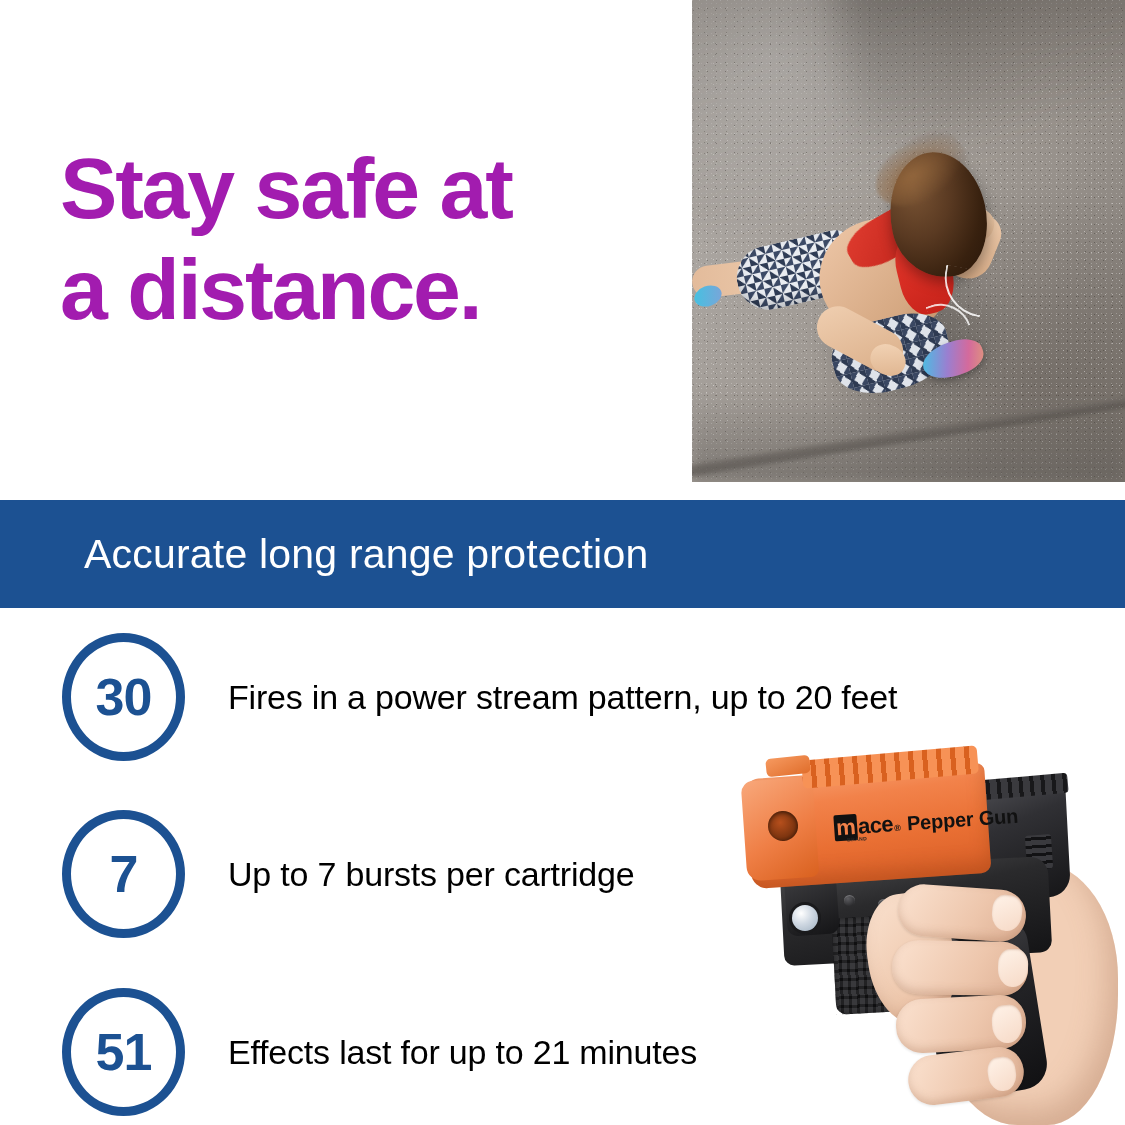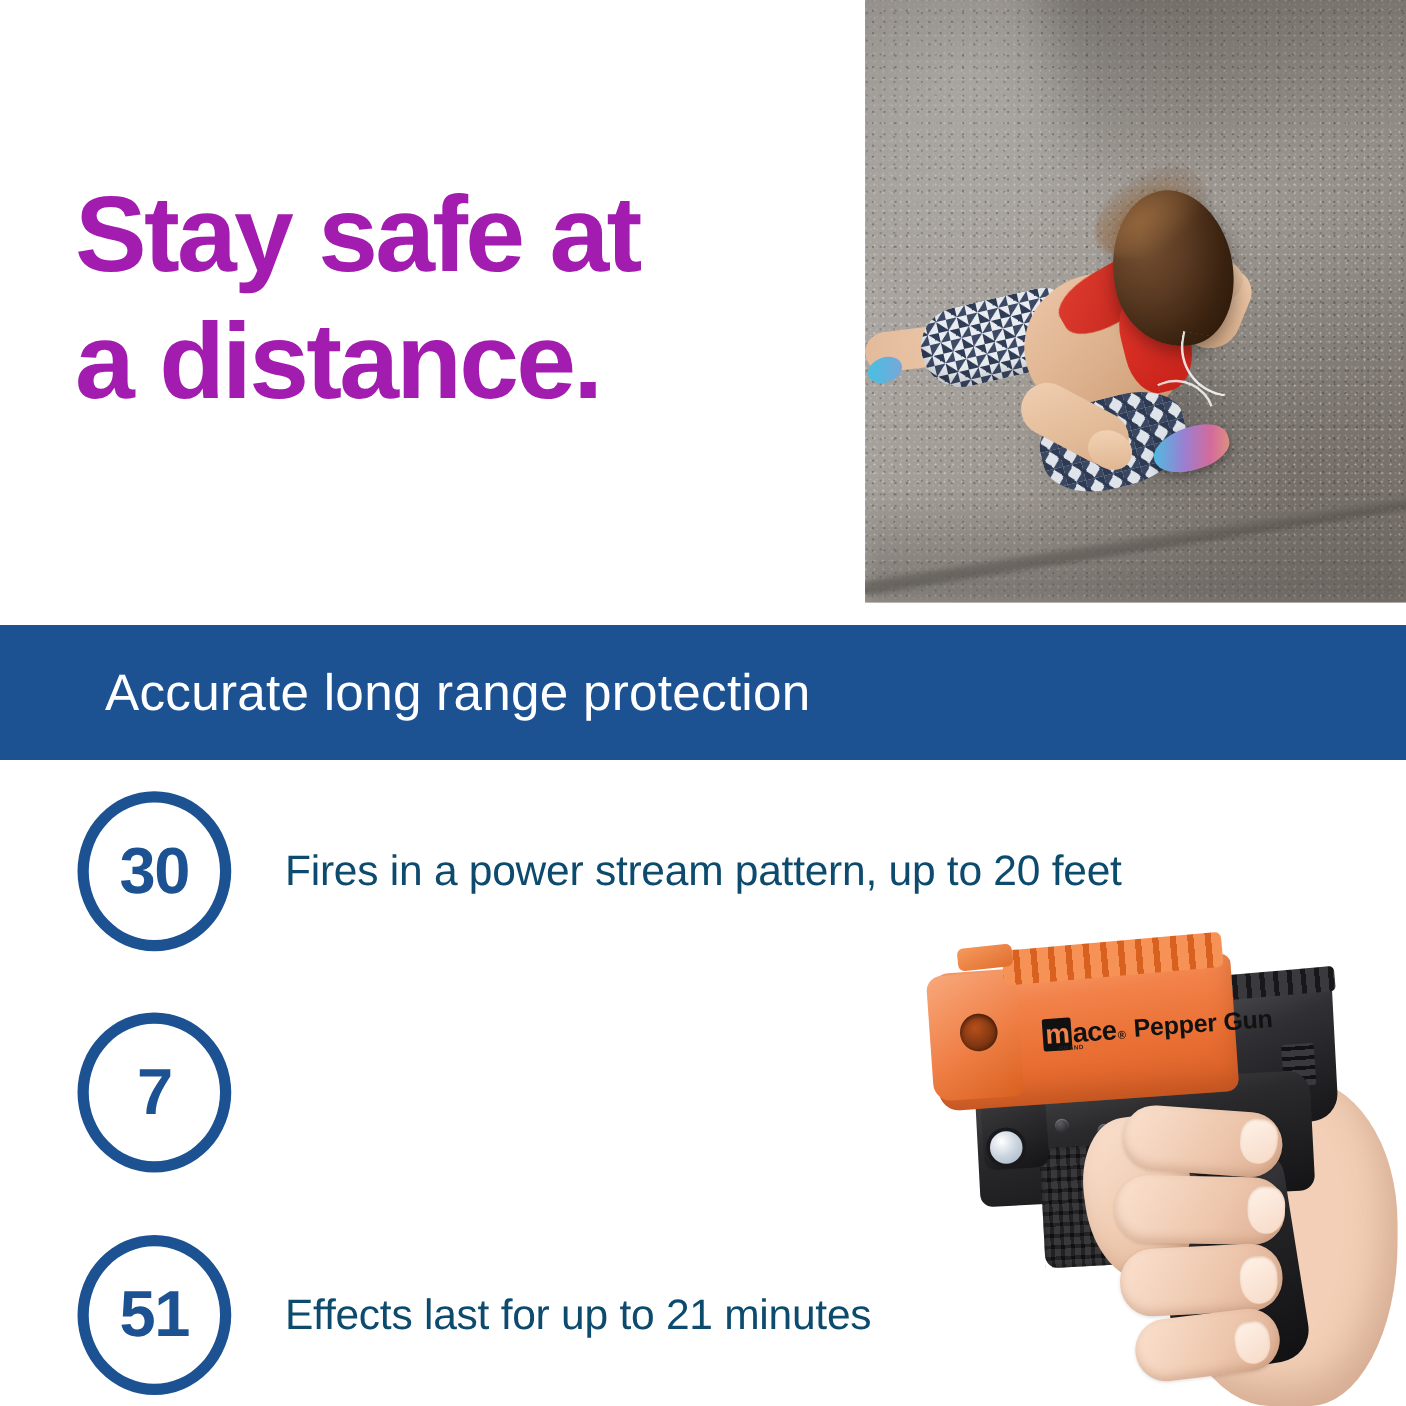--- a/index.html
+++ b/index.html
@@ -298,21 +298,21 @@
     line-height: 1;
   }
   .badge.small { font-size: 52px; }
 
   .feature-text {
     position: absolute;
     left: 228px;
     width: 830px;
     font-size: 34px;
     font-weight: 400;
-    color: #0c4a6e;
+    color: #000000;
     letter-spacing: -.2px;
   }
 
   
   .product {
     position: absolute;
     left: 740px; top: 735px;
     width: 385px; height: 390px;
     overflow: hidden;
   }
@@ -569,20 +569,21 @@
 
   <div class="features">
 
     <div class="feature-row r1">
       <div class="badge">30</div>
       <div class="feature-text">Fires in a power stream pattern, up to 20 feet</div>
     </div>
 
     <div class="feature-row r2">
       <div class="badge small">7</div>
+      <div class="feature-text">Up to 7 bursts per cartridge</div>
     </div>
 
     <div class="feature-row r3">
       <div class="badge">51</div>
       <div class="feature-text">Effects last for up to 21 minutes</div>
     </div>
   </div>
 
   <div class="product">
     <div class="pr-inner">

